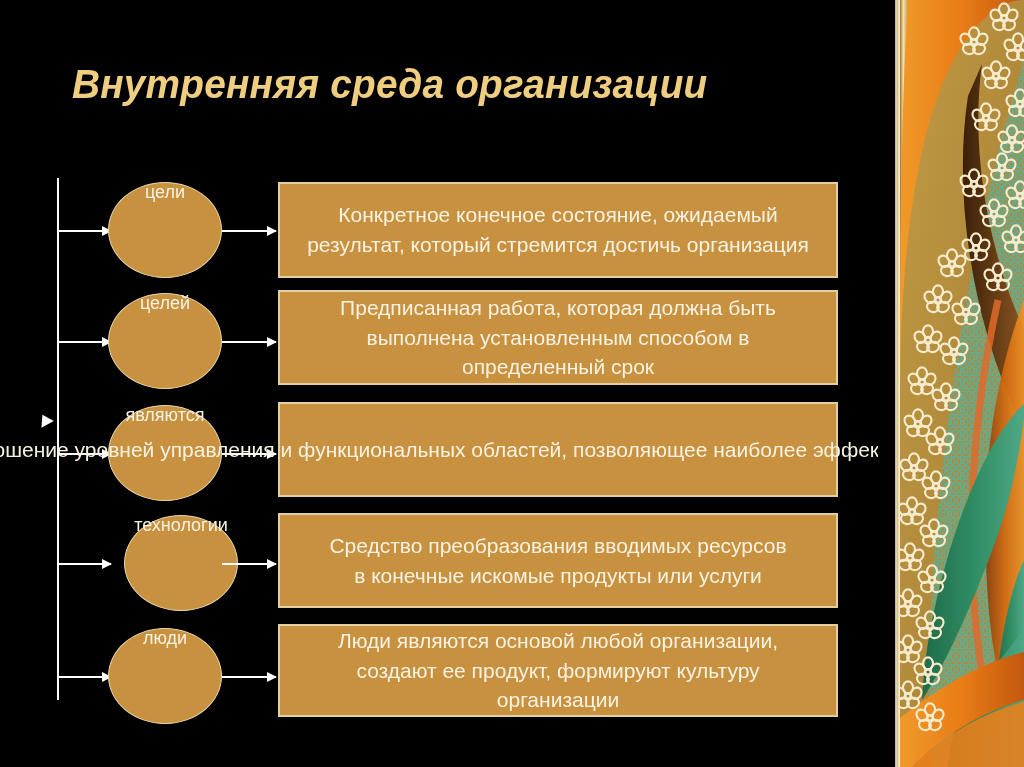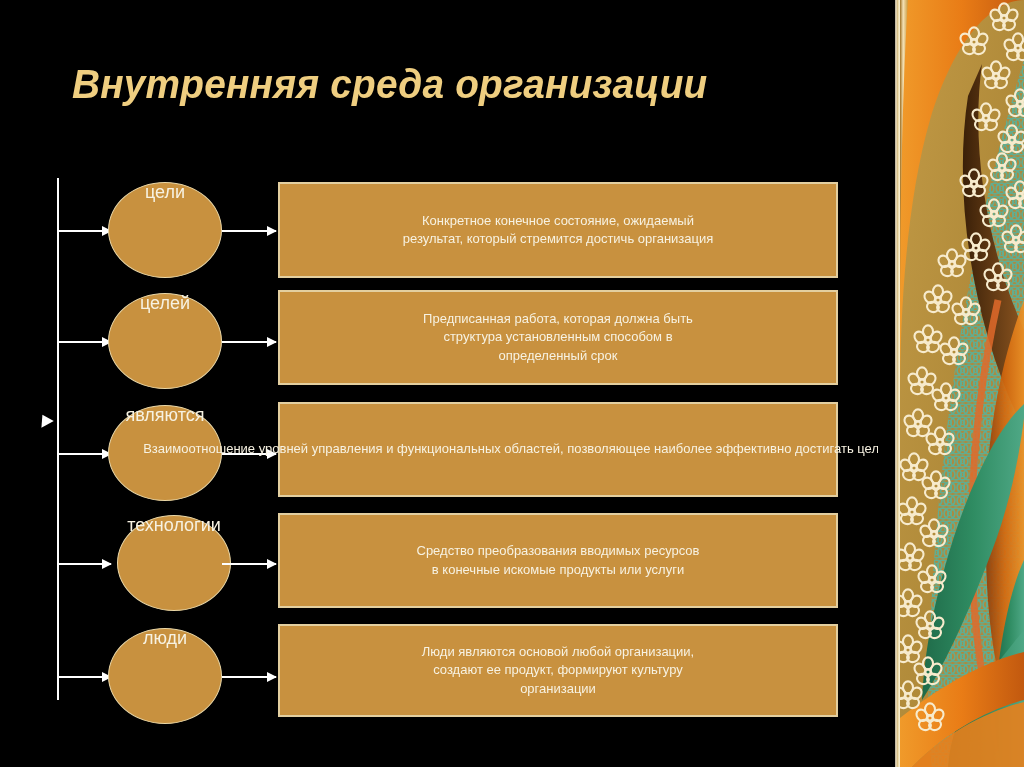--- a/index.html
+++ b/index.html
@@ -76,21 +76,21 @@
   .box{
     position:absolute;
     background:#C8913F;
     border:2px solid #E3CFA0;
     box-sizing:border-box;
     display:flex;align-items:center;justify-content:center;
   }
   .box p{
     margin:0;padding:0 4px;
     color:#F7F2E2;
-    font-size:13px;line-height:1.42;
+    font-size:21px;line-height:1.42;
     text-align:center;
     white-space:pre-line;
   }
   .box.wide p{white-space:nowrap;}
 
   
   #deco{
     position:absolute;right:0;top:0;width:146px;height:767px;
     overflow:hidden;
   }
@@ -129,21 +129,21 @@
         <div class="head"></div>
       </div>
       <div class="node" style="left:108px;top:293px;width:114px;height:96px;">
         <span>целей</span>
       </div>
       <div class="connector" style="left:222px;top:341px;width:54px;">
         <div class="head"></div>
       </div>
       <div class="box" style="left:278px;top:290px;width:560px;height:95px;">
         <p>Предписанная работа, которая должна быть
-структура установленным способом в
+выполнена установленным способом в
 определенный срок</p>
       </div>
     </div>
 
     <div class="row">
       <div class="branch" style="left:59px;top:453px;width:52px;">
         <div class="head"></div>
       </div>
       <div class="node" style="left:108px;top:405px;width:114px;height:96px;">
         <span>являются</span>
@@ -155,21 +155,21 @@
         <p>Взаимоотношение уровней управления и
 функциональных областей, позволяющее наиболее
 эффективно достигать целей организации</p>
       </div>
     </div>
 
     <div class="row">
       <div class="branch" style="left:59px;top:563px;width:52px;">
         <div class="head"></div>
       </div>
-      <div class="node" style="left:117px;top:515px;width:114px;height:96px;">
+      <div class="node" style="left:124px;top:515px;width:114px;height:96px;">
         <span>технологии</span>
       </div>
       <div class="connector" style="left:222px;top:563px;width:54px;">
         <div class="head"></div>
       </div>
       <div class="box" style="left:278px;top:513px;width:560px;height:95px;">
         <p>Средство преобразования вводимых ресурсов
 в конечные искомые продукты или услуги</p>
       </div>
     </div>

